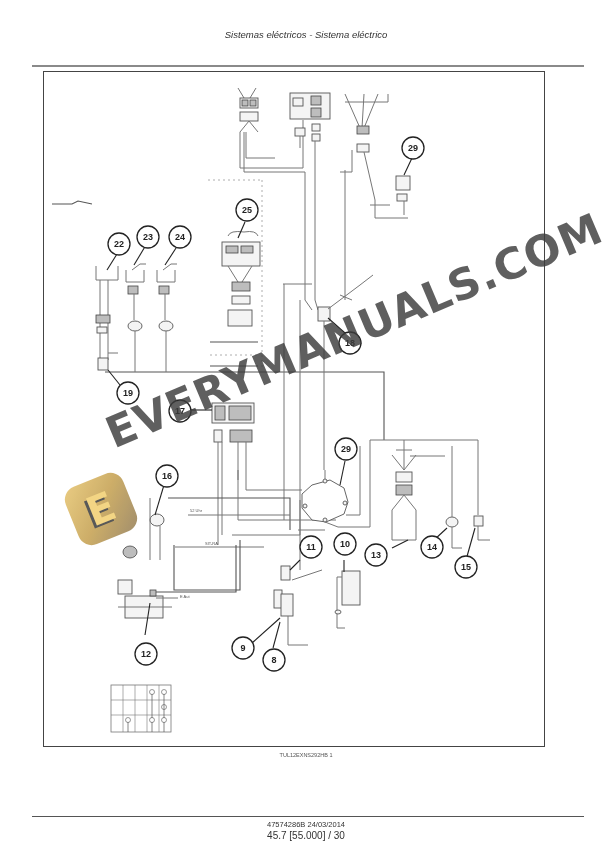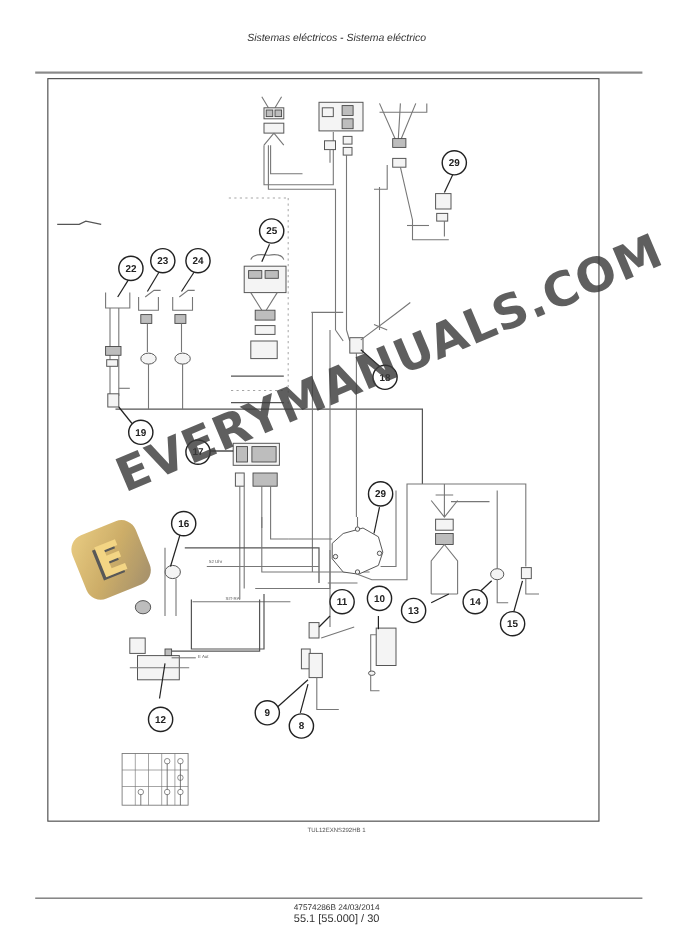--- a/index.html
+++ b/index.html
@@ -301,13 +301,13 @@
 
 <div class="wm-logo">
   <span>E</span>
 </div>
 <div class="wm-text">EVERYMANUALS.COM</div>
 
 <div class="fig-id">TUL12EXNS292HB   1</div>
 
 <div class="ftr-rule"></div>
 <div class="ftr-doc">47574286B 24/03/2014</div>
-<div class="ftr-page">55.1 [55.000] / 30</div>
+<div class="ftr-page">45.7 [55.000] / 30</div>
 
 </body></html>

